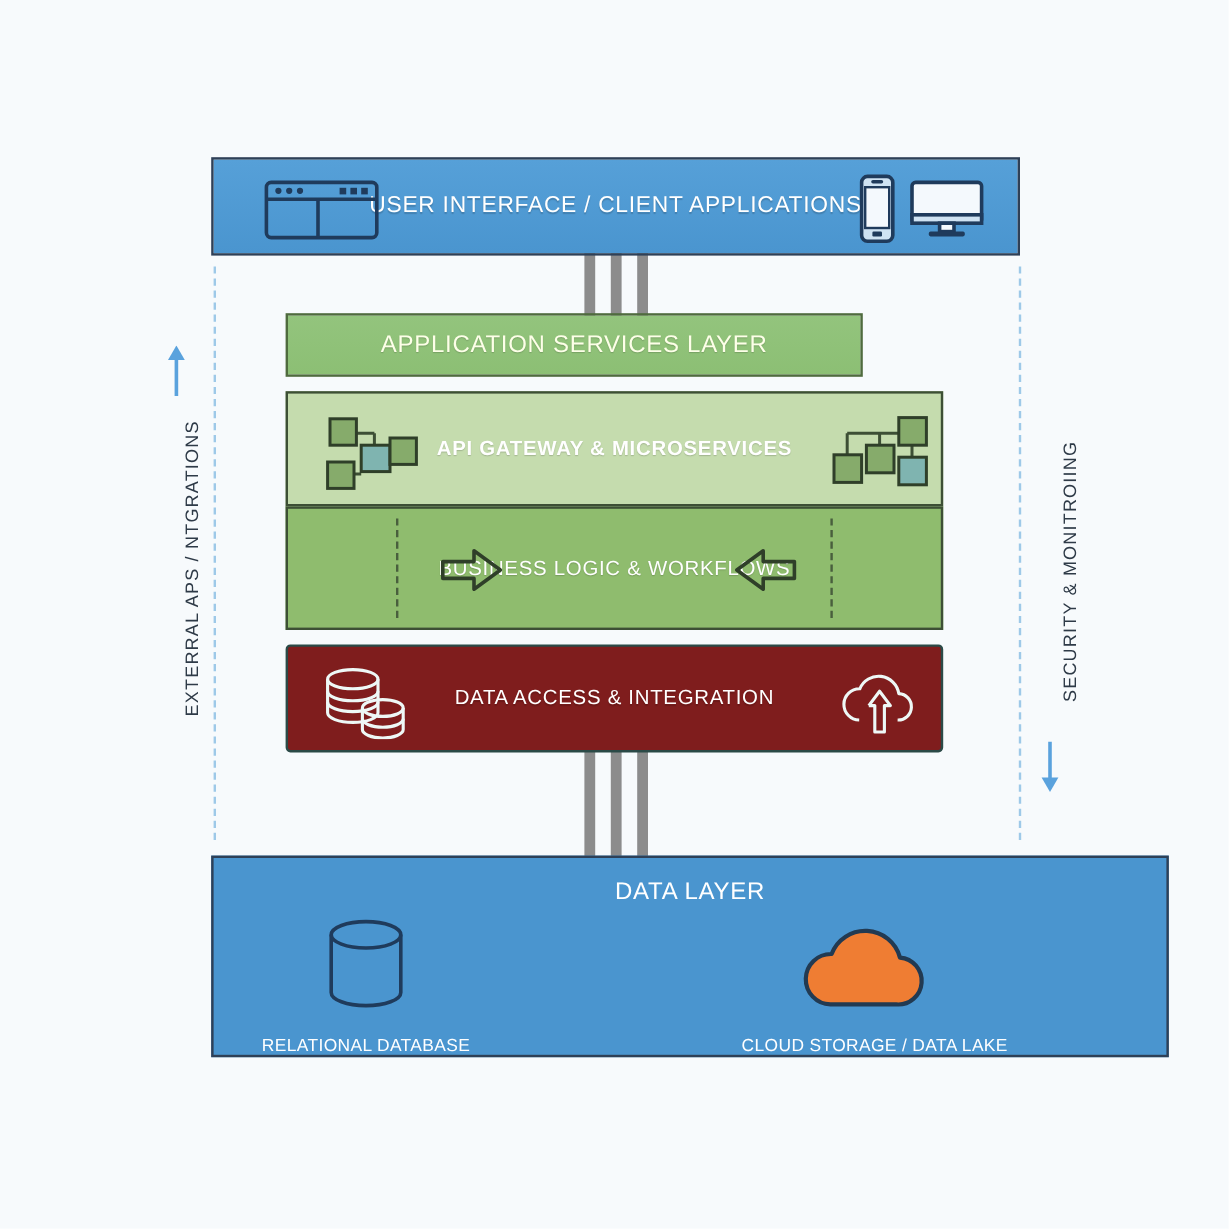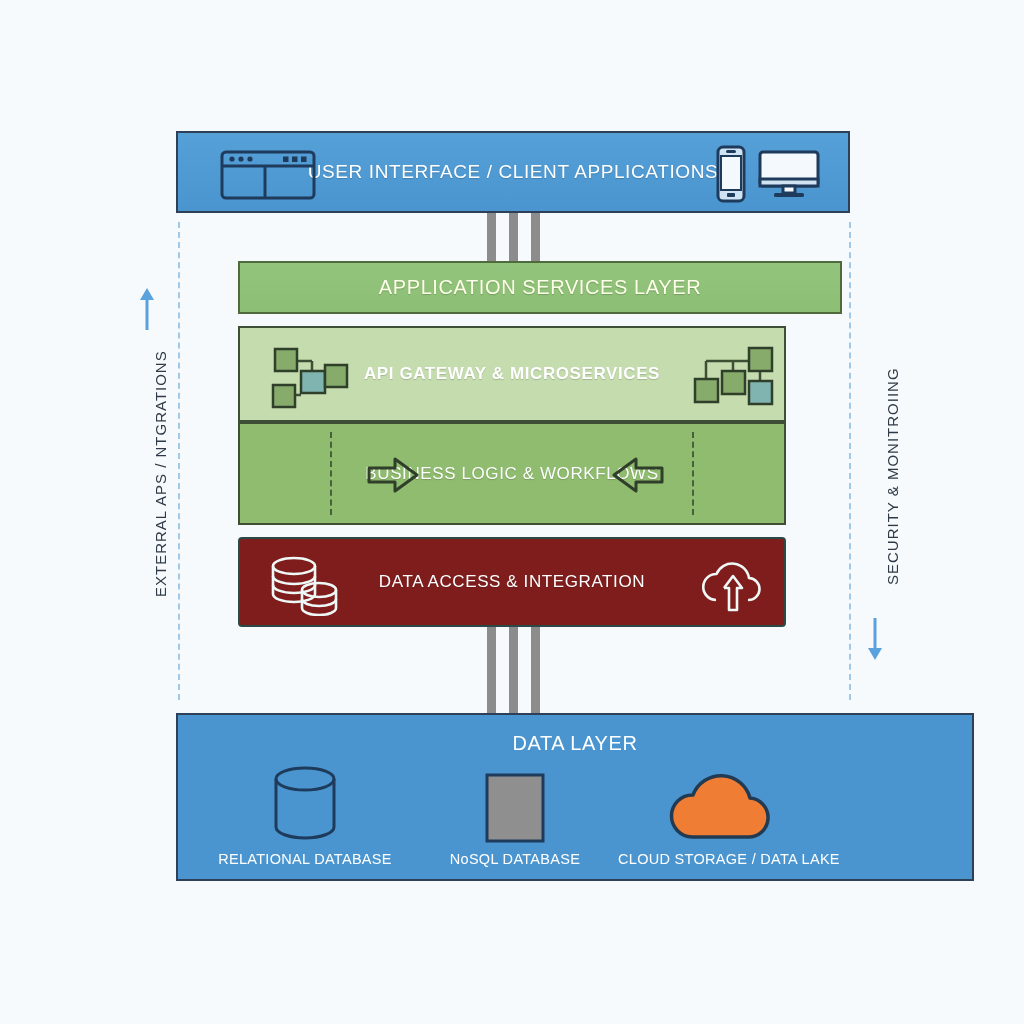--- a/index.html
+++ b/index.html
@@ -38,21 +38,21 @@
   
   #ui-bar {
     left: 176px; top: 131px; width: 674px; height: 82px;
     background: linear-gradient(180deg,#56a0d8 0%,#4a95cf 100%);
     border-color: #2e4057;
   }
   #ui-bar .layer-title { font-size: 19px; }
 
   
   #app-services {
-    left: 238px; top: 261px; width: 604px; height: 53px;
+    left: 238px; top: 261px; width: 481px; height: 53px;
     background: linear-gradient(180deg,#93c47d 0%,#8cbf74 100%);
     border-color: #4f6b3e;
   }
   #app-services .layer-title { font-size: 20px; color:#fdffe8; }
 
   #api-gateway {
     left: 238px; top: 326px; width: 548px; height: 96px;
     background: #c5dcae;
     border-color: #3d4f35;
   }
@@ -94,21 +94,21 @@
     width: 210px;
     text-align: center;
   }
   .data-item .glyph {
     height: 80px;
     display: flex;
     align-items: flex-end;
     justify-content: center;
   }
   .data-item .caption {
-    margin-top: 8px;
+    margin-top: 21px;
     color: #ffffff;
     font-size: 14.5px;
     letter-spacing: 0.3px;
     white-space: nowrap;
   }
 
   
   .connector {
     position: absolute;
     background: #8c8c8c;
@@ -291,28 +291,20 @@
         <svg width="74" height="78" viewBox="0 0 74 78">
           <g fill="none" stroke="#1f3b5c" stroke-width="3">
             <ellipse cx="37" cy="14" rx="29" ry="11"></ellipse>
             <path d="M8 14 v48 a29 11 0 0 0 58 0 V14"></path>
           </g>
         </svg>
       </div>
       <div class="caption">RELATIONAL DATABASE</div>
     </div>
 
-    <div class="data-item" style="left:232px;">
-      <div class="glyph">
-        <svg width="62" height="78" viewBox="0 0 62 78">
-          <rect x="3" y="10" width="56" height="66" fill="#8f8f8f" stroke="#1f3b5c" stroke-width="3"></rect>
-        </svg>
-      </div>
-      <div class="caption">NoSQL DATABASE</div>
-    </div>
 
     <div class="data-item" style="left:440px;">
       <div class="glyph">
         <svg width="118" height="80" viewBox="0 0 118 80">
           <path d="M28 74 a21 21 0 0 1 1 -42 a30 30 0 0 1 57 3 a19 19 0 0 1 -3 39 z" fill="#ef7d33" stroke="#223a52" stroke-width="3.5" stroke-linejoin="round"></path>
         </svg>
       </div>
       <div class="caption">CLOUD STORAGE / DATA LAKE</div>
     </div>
   </div>

